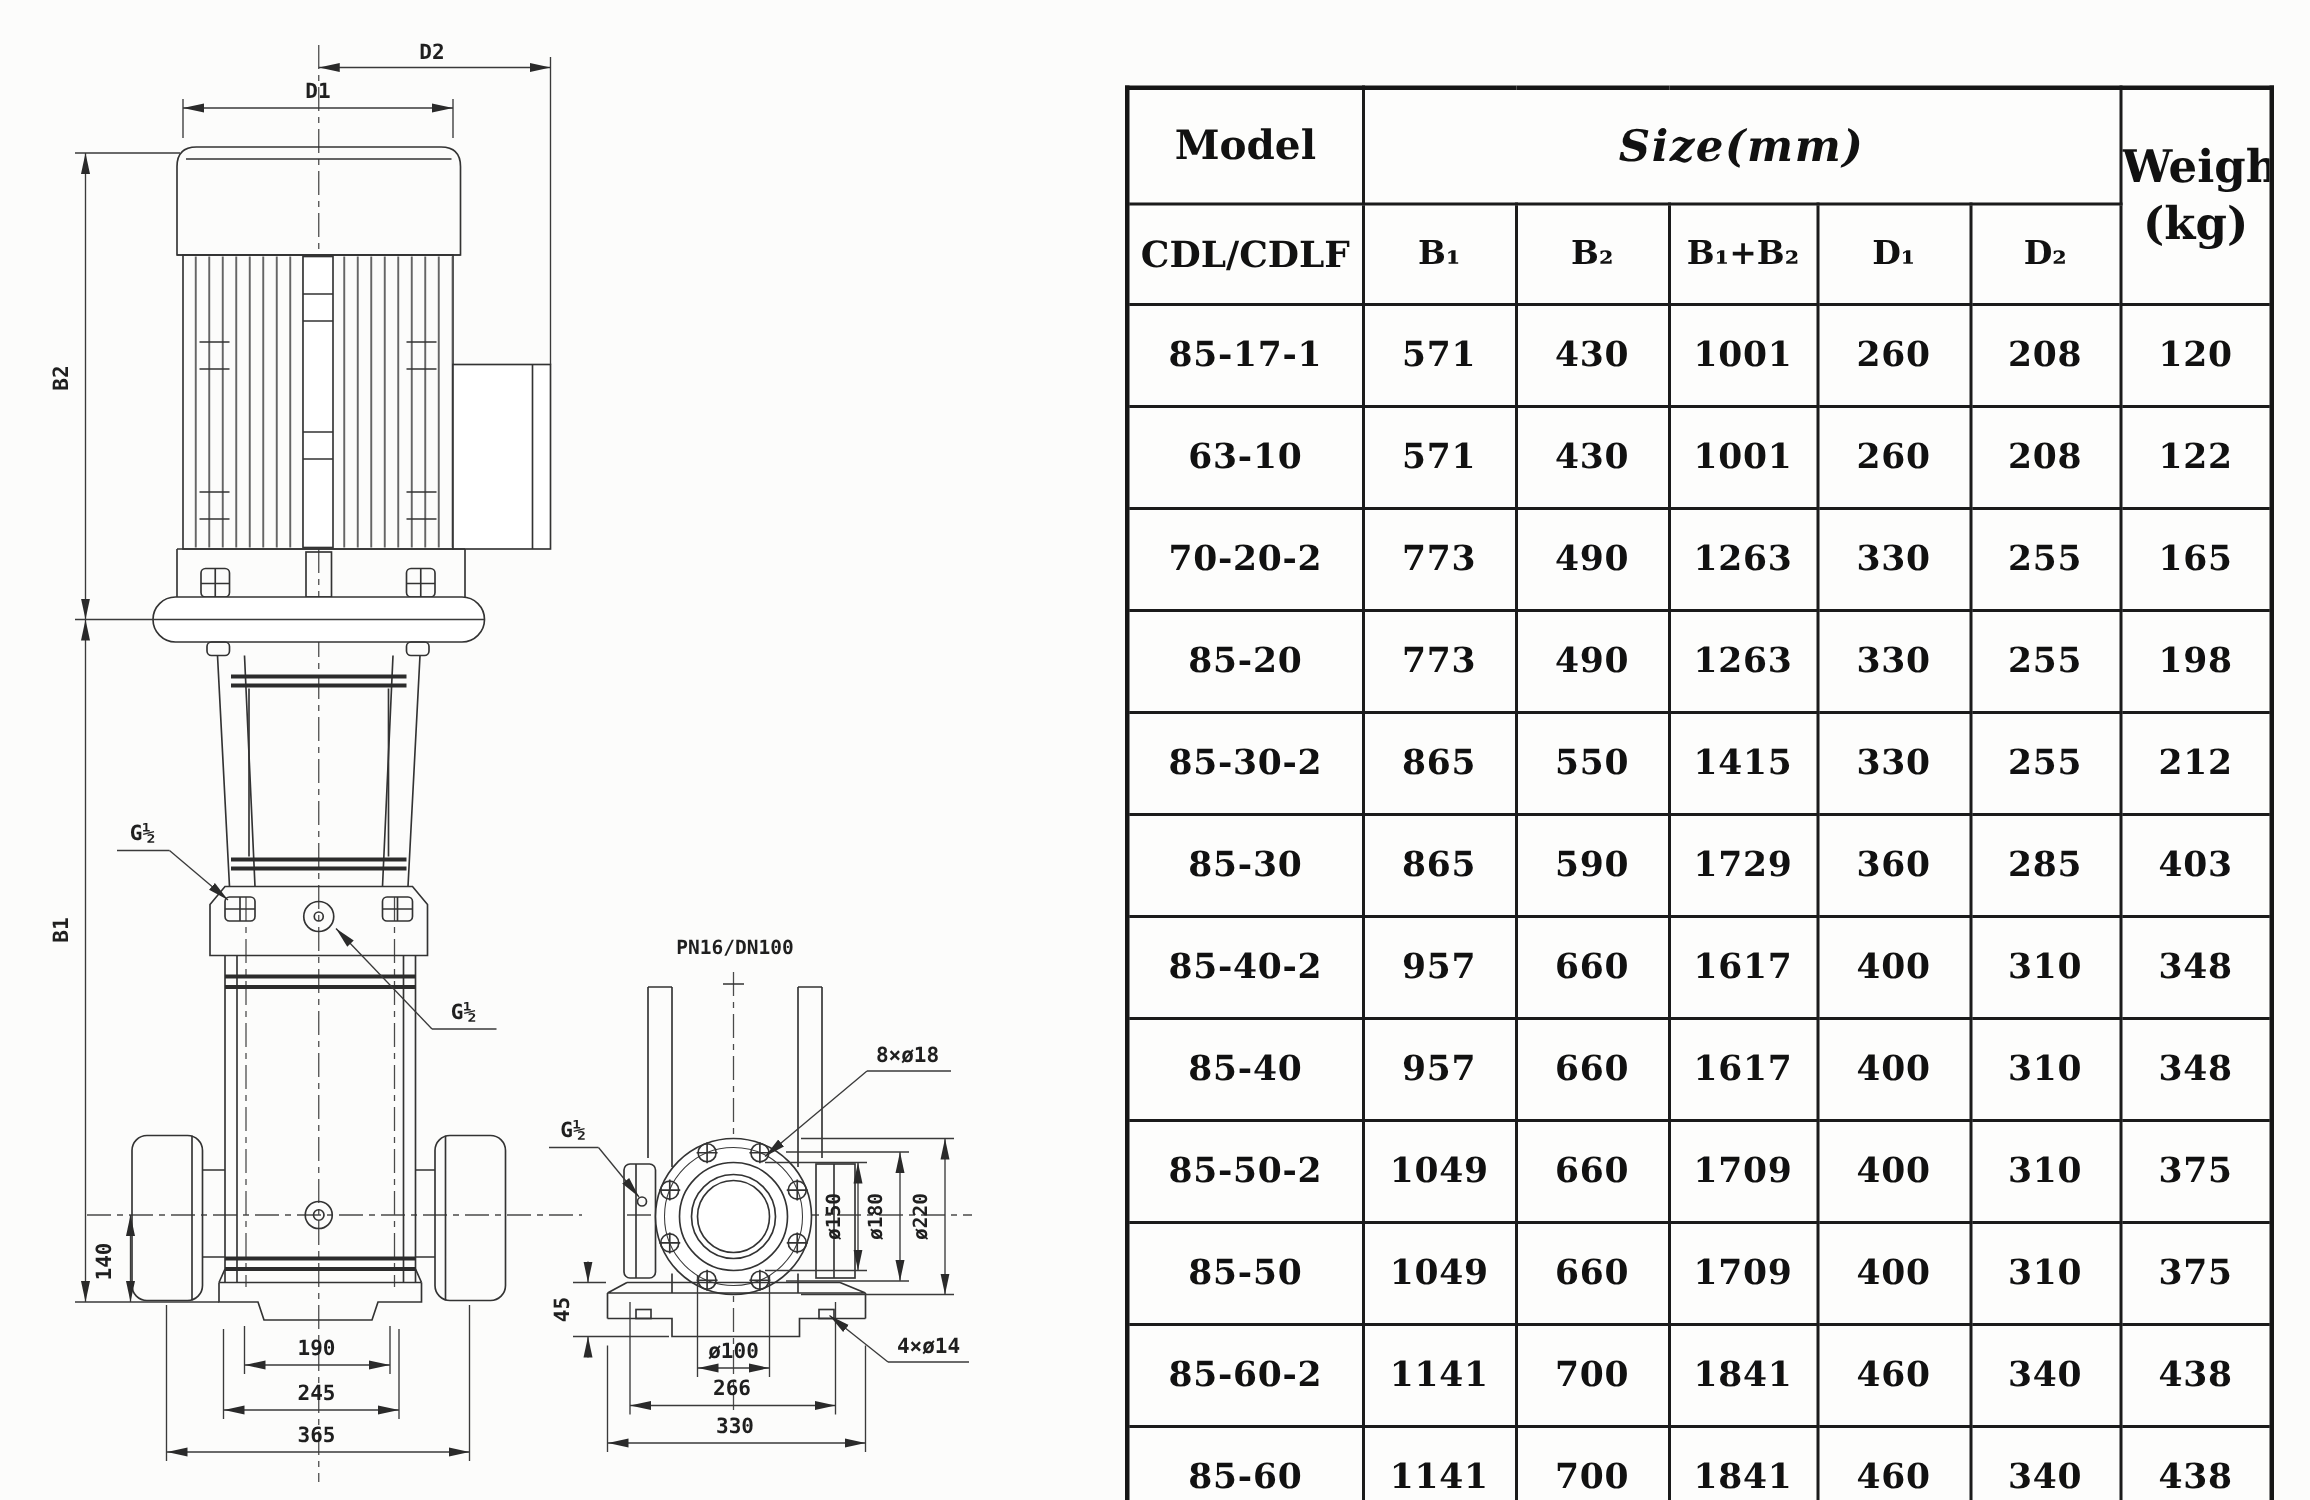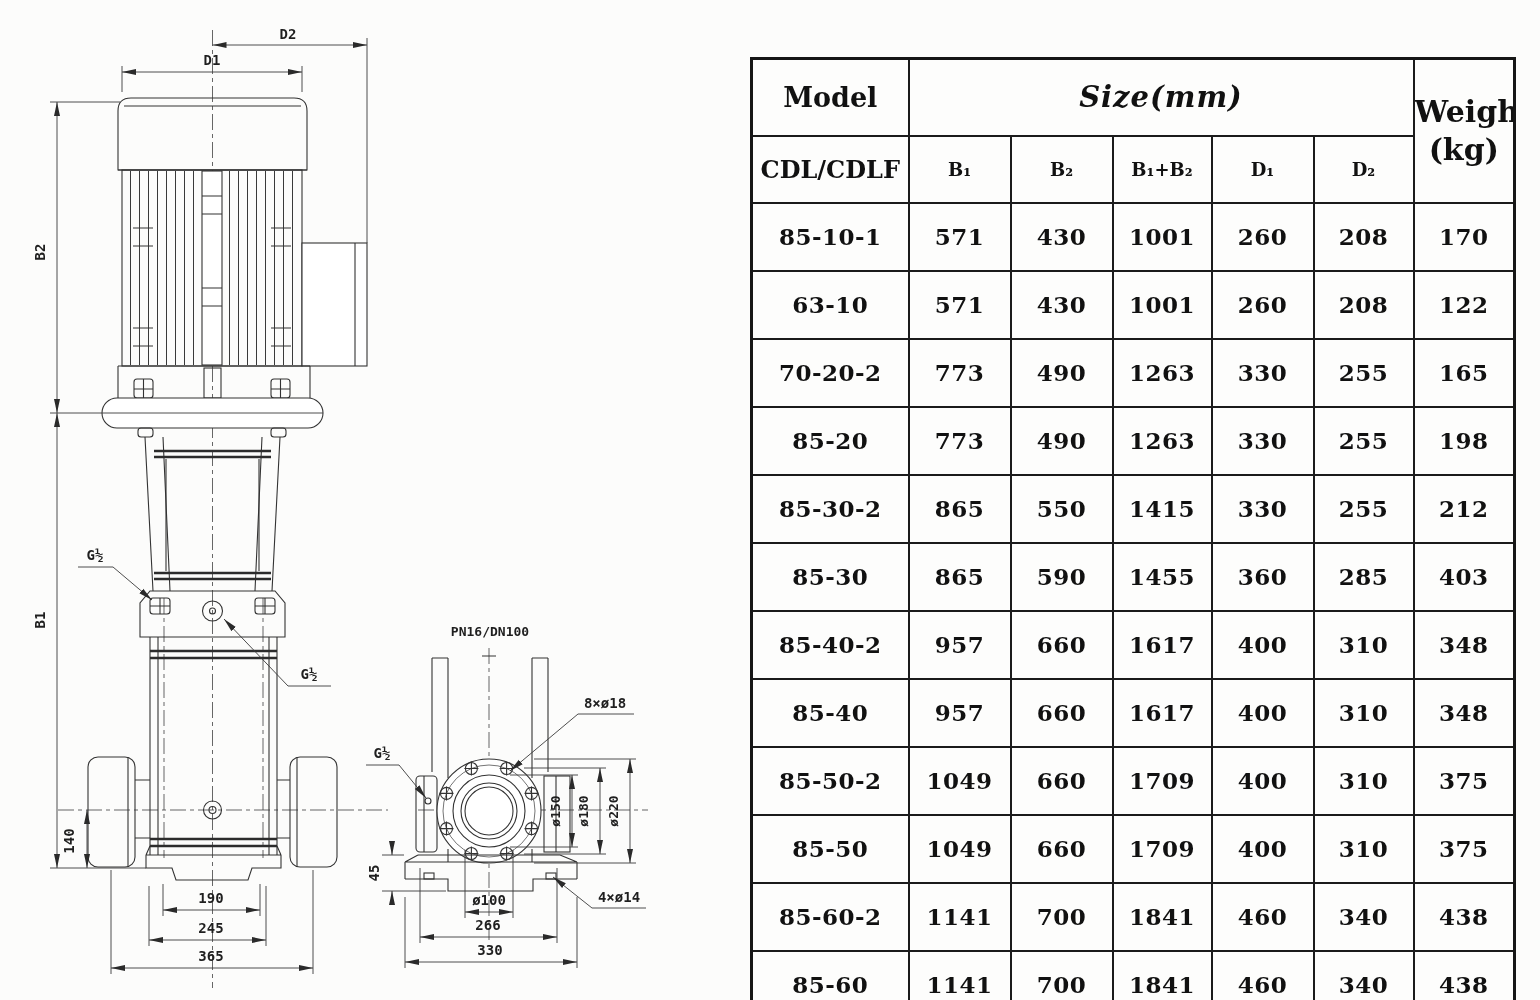--- a/index.html
+++ b/index.html
@@ -25,21 +25,21 @@
              border:3px solid #161616;background:#fdfdfc;}
   table.spec th, table.spec td{
       border:2px solid #1b1b1b;text-align:center;vertical-align:middle;
       font-family:"DejaVu Serif","Liberation Serif",serif;font-weight:bold;color:#111;
       padding:0;overflow:hidden;}
   tr.hrow1{height:77px;} tr.hrow2{height:67px;}
   .model-h{font-size:27px;}
   .size-h{font-size:29px;letter-spacing:1px;font-style:italic;}
   .weight-h{font-size:30px;line-height:1.25;}
   .model-sub-h{font-size:24px;margin-top:12px;}
-  .size-col-h{font-size:18px;}
+  .size-col-h{font-size:22px;}
   table.spec tbody td{font-size:23px;height:66px;letter-spacing:0.5px;}
 </style>
 </head>
 <body>
 <div class="stage">
 
 <svg class="drawing" viewBox="0 0 740 1000">
   <defs>
     <marker id="arrowhead" viewBox="0 0 14 8" refX="14" refY="4" markerWidth="14" markerHeight="8" markerUnits="userSpaceOnUse" orient="auto-start-reverse">
       <path d="M0,1 L14,4 L0,7 Z"></path>
@@ -321,27 +321,27 @@
         <th class="model-sub-h">CDL/CDLF</th>
         <th class="size-col-h">B₁</th>
         <th class="size-col-h">B₂</th>
         <th class="size-col-h">B₁+B₂</th>
         <th class="size-col-h">D₁</th>
         <th class="size-col-h">D₂</th>
       </tr>
     </thead>
     <tbody>
           <tr>
-            <td>85-10-1</td>
+            <td>85-17-1</td>
             <td>571</td>
             <td>430</td>
             <td>1001</td>
             <td>260</td>
             <td>208</td>
-            <td>170</td>
+            <td>120</td>
           </tr>
           <tr>
             <td>63-10</td>
             <td>571</td>
             <td>430</td>
             <td>1001</td>
             <td>260</td>
             <td>208</td>
             <td>122</td>
           </tr>
@@ -369,21 +369,21 @@
             <td>550</td>
             <td>1415</td>
             <td>330</td>
             <td>255</td>
             <td>212</td>
           </tr>
           <tr>
             <td>85-30</td>
             <td>865</td>
             <td>590</td>
-            <td>1455</td>
+            <td>1729</td>
             <td>360</td>
             <td>285</td>
             <td>403</td>
           </tr>
           <tr>
             <td>85-40-2</td>
             <td>957</td>
             <td>660</td>
             <td>1617</td>
             <td>400</td>

